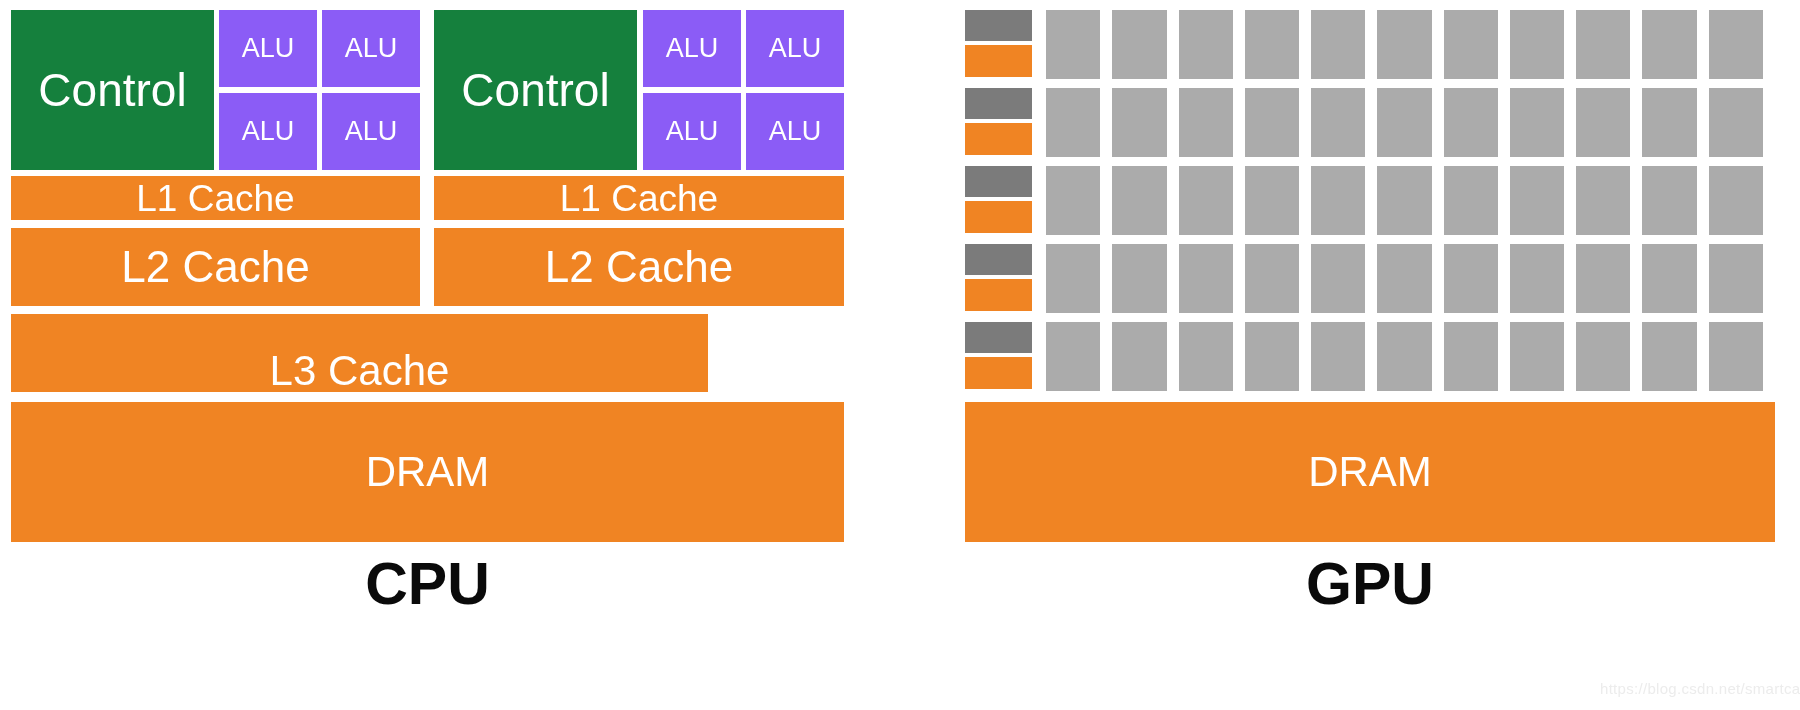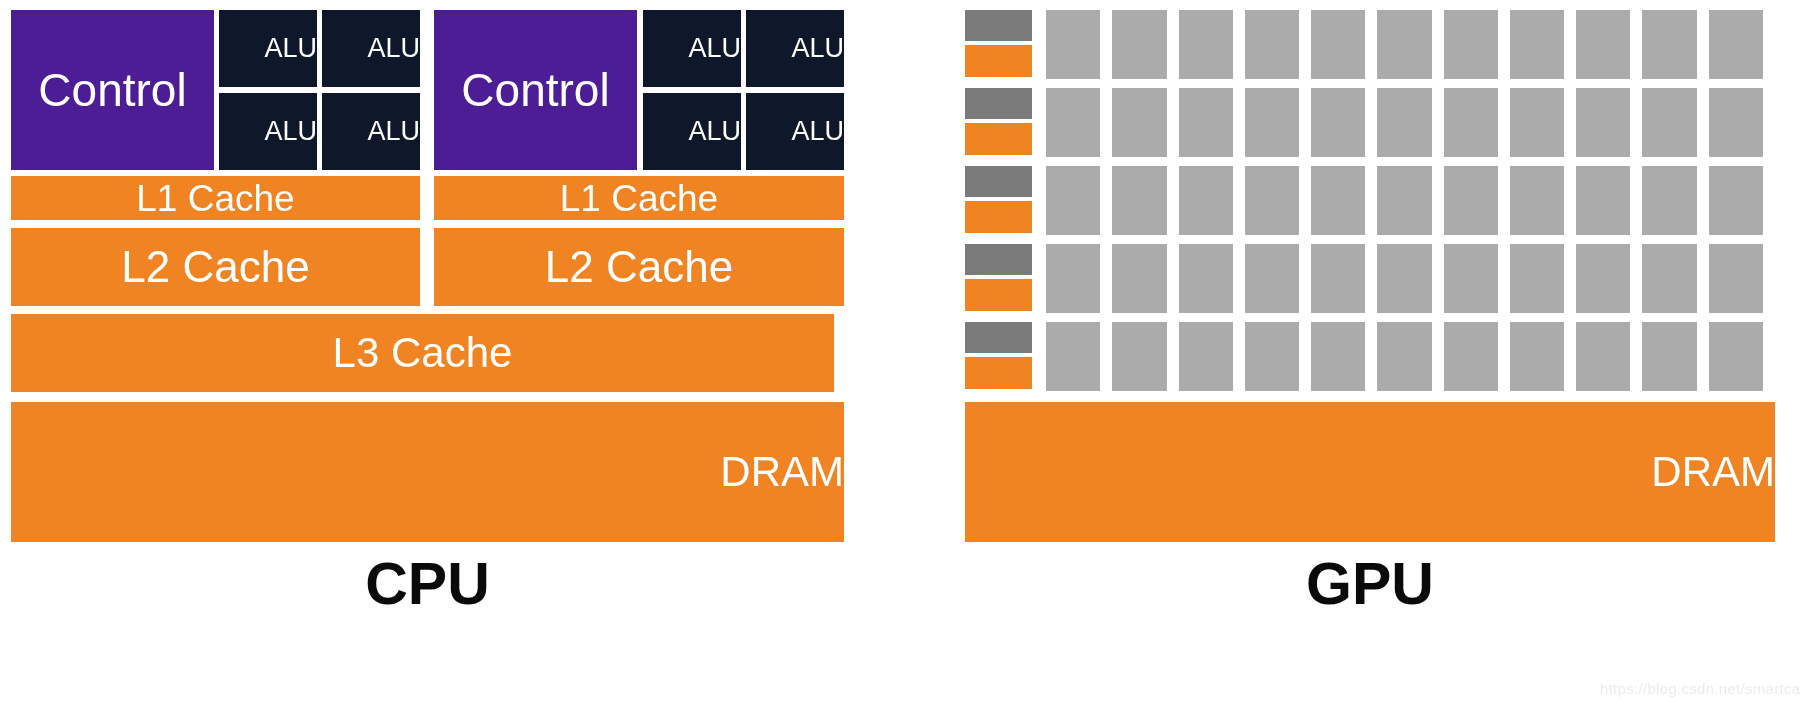--- a/index.html
+++ b/index.html
@@ -25,24 +25,24 @@
     position: absolute;
     box-sizing: border-box;
     display: flex;
     align-items: center;
     justify-content: center;
     color: #ffffff;
     line-height: 1;
     white-space: nowrap;
   }
 
-  .ctrl   { background: #4c1d95; }
-  .alu    { background: #0f172a; justify-content: flex-end; }
+  .ctrl   { background: #15803d; }
+  .alu    { background: #8b5cf6; }
   .cache  { background: #f08423; }
-  .dram   { background: #f08423; justify-content: flex-end; }
+  .dram   { background: #f08423; }
   .gpu-ctrl  { background: #7b7b7b; }
   .gpu-cache { background: #f08423; }
   .gpu-alu   { background: #ababab; }
 
   .ctrl-label {
     font-size: 46px;
     font-weight: 400;
   }
   .alu-label {
     font-size: 27px;
@@ -132,21 +132,21 @@
     </div>
 
     <div class="blk cache" style="left:434px; top:176px; width:410px; height:44px;">
       <span class="cache-label">L1 Cache</span>
     </div>
 
     <div class="blk cache" style="left:434px; top:228px; width:410px; height:78px;">
       <span class="l2-label">L2 Cache</span>
     </div>
 
-    <div class="blk cache" style="left:11px; top:314px; width:823px; height:78px;">
+    <div class="blk cache" style="left:11px; top:314px; width:697px; height:78px;align-items:flex-end;">
       <span class="l3-label">L3 Cache</span>
     </div>
 
     <div class="blk dram" style="left:11px; top:402px; width:833px; height:140px;">
       <span class="dram-label">DRAM</span>
     </div>
 
     <div class="chip-title" style="left:11px; top:555px; width:833px;">CPU</div>
   </div>
 

